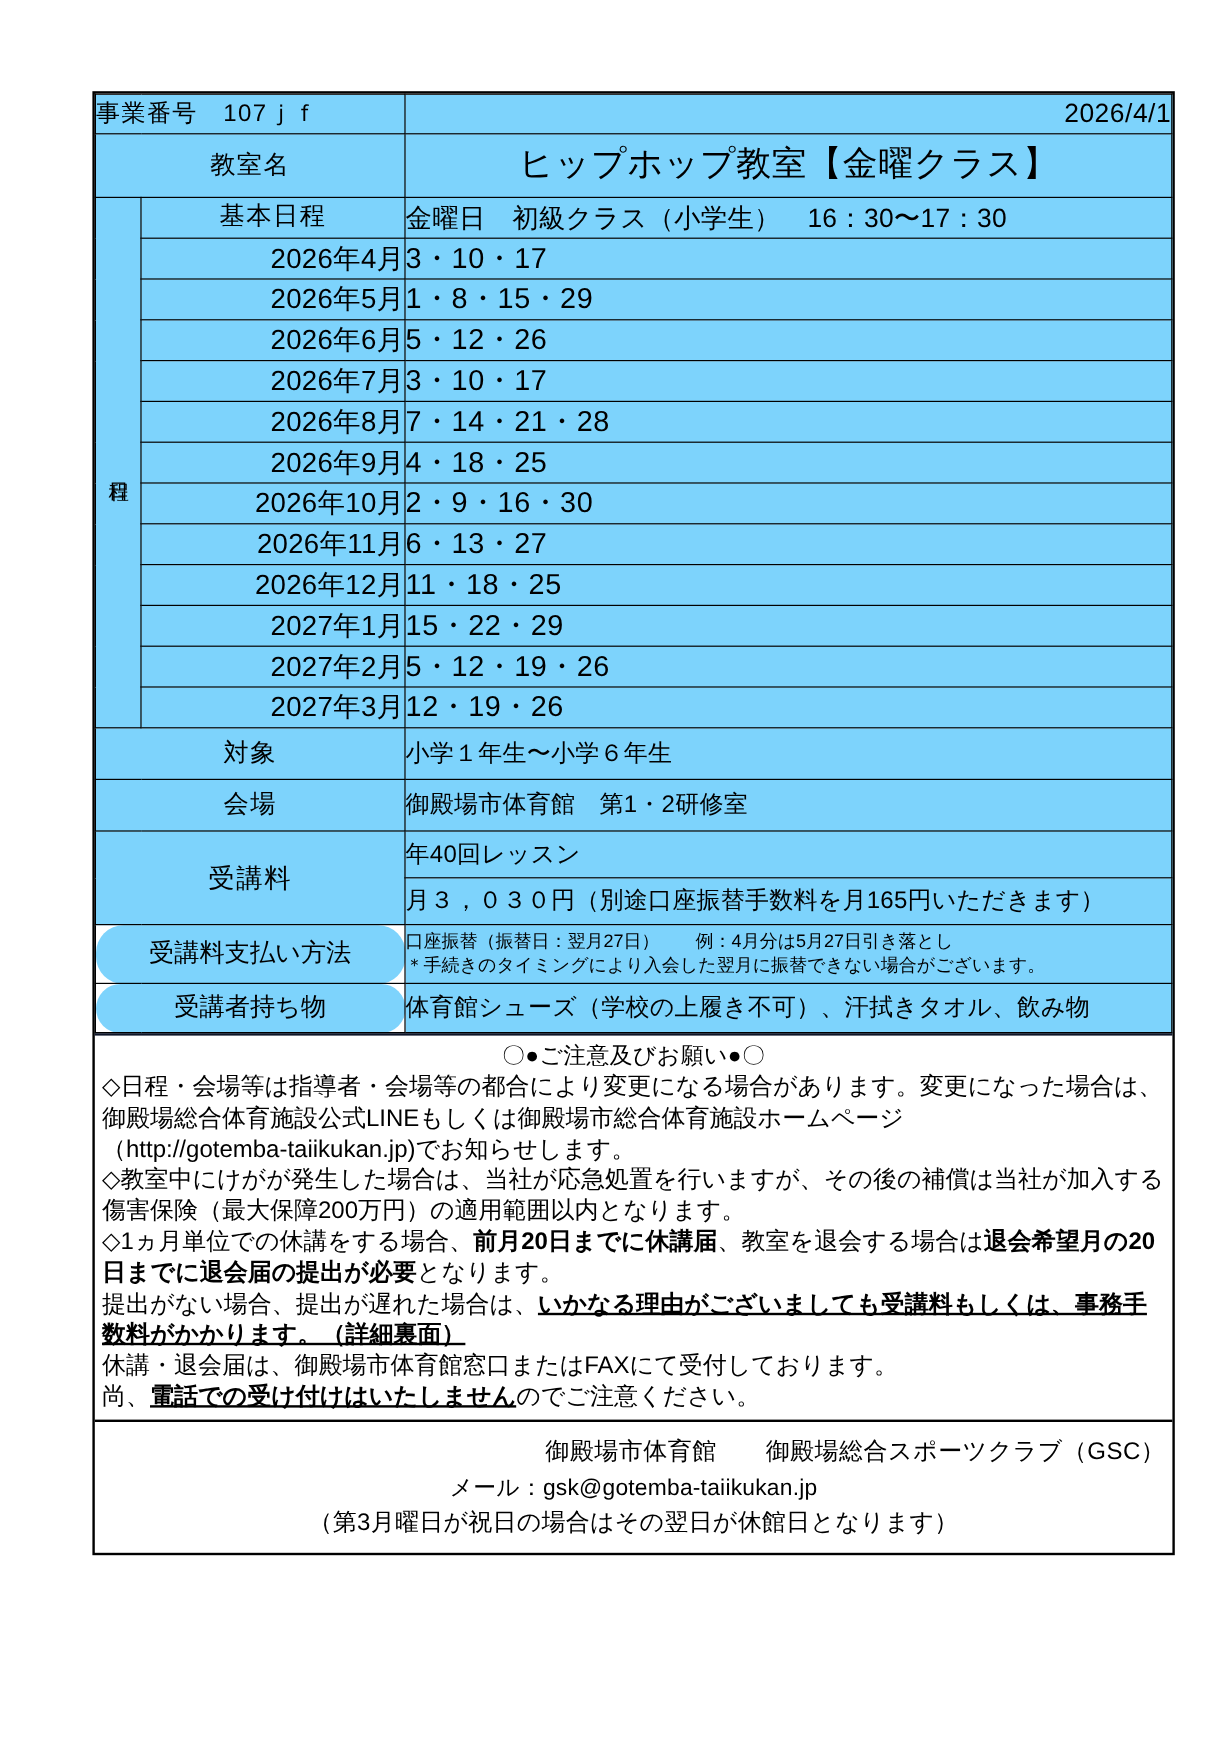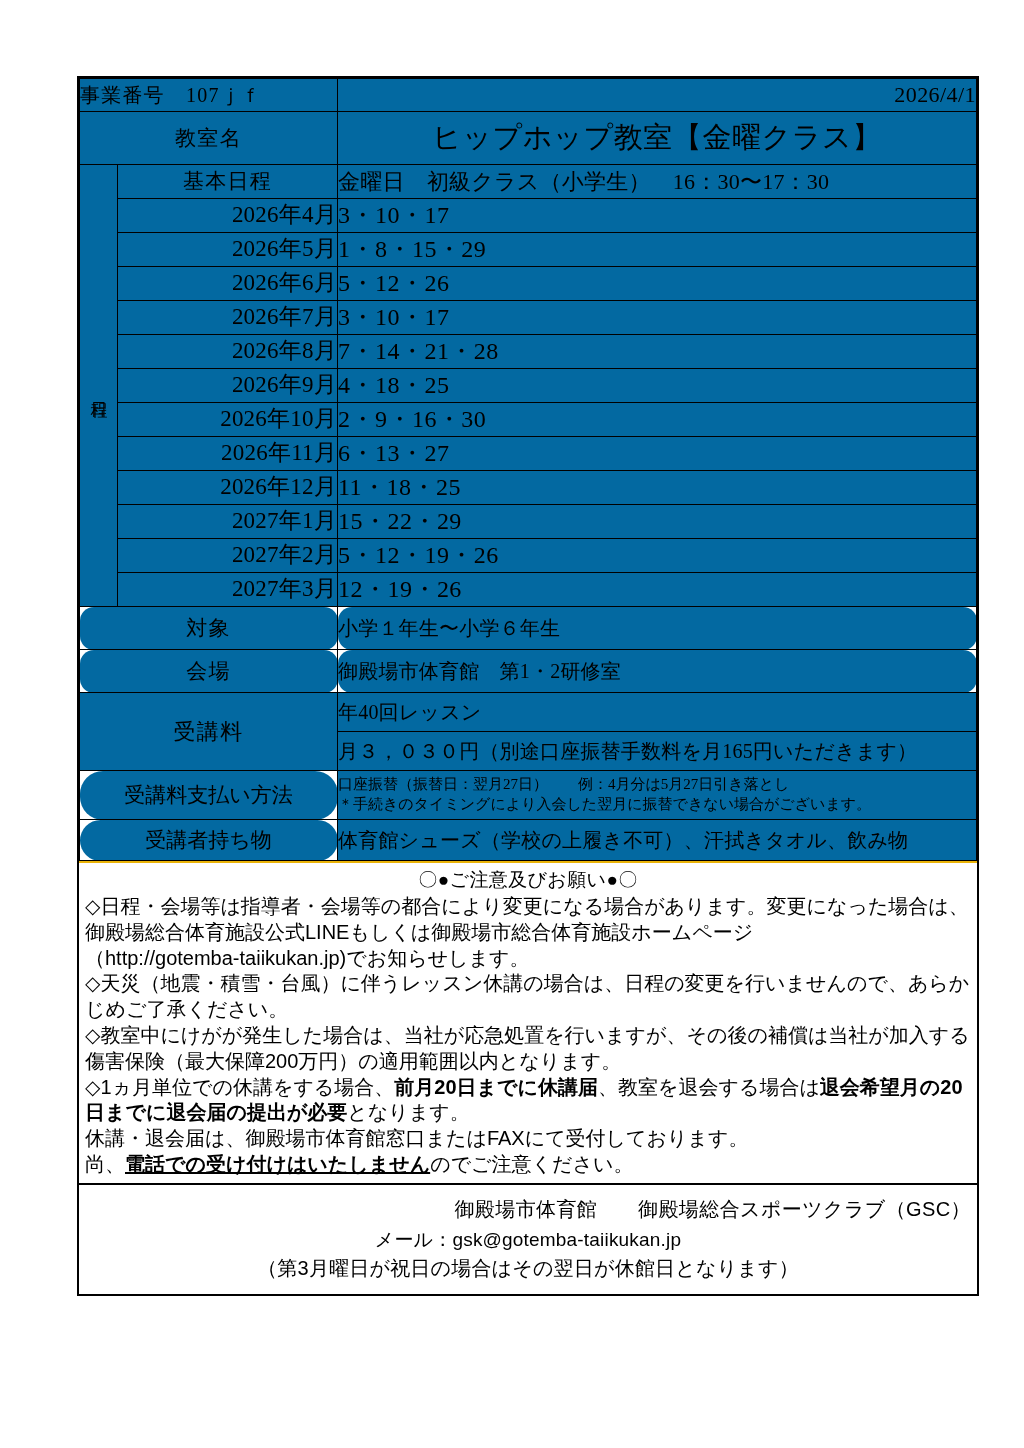--- a/index.html
+++ b/index.html
@@ -35,22 +35,21 @@
 
   table.main {
     width: 100%;
     border-collapse: collapse;
     table-layout: fixed;
   }
   table.main td {
     border: 1px solid #000;
     padding: 0;
     vertical-align: middle;
-    background: #0369a1;
-    font-family: Liberation Serif, serif;
+    background: #7dd3fc;
   }
 
   
   .col-v   { width: 38px; }
   .col-lbl { width: 220px; }
   .col-val { width: auto; }
 
   .cell {
     padding: 2px 6px;
     line-height: 1.15;
@@ -114,21 +113,21 @@
   }
   .vert-label .vtext {
     display: inline-block;
     writing-mode: vertical-rl;
     text-orientation: upright;
     letter-spacing: 0.05em;
     white-space: nowrap;
   }
 
   
-  .row-info td { height: 42px; border-radius: 14px; }
+  .row-info td { height: 42px; }
   .row-fee1 td { height: 38px; }
   .row-fee2 td { height: 38px; }
   .row-pay td  { height: 48px; }
   .row-bring td{ height: 40px; }
 
   .info-value {
     font-size: 20px;
     padding-left: 9px;
     letter-spacing: 0.01em;
   }
@@ -137,21 +136,21 @@
 
   .pay-value {
     font-size: 15px;
     padding-left: 8px;
     line-height: 1.32;
     letter-spacing: 0.0em;
   }
 
   
   .notes {
-    border-top: 2px solid #eab308;
+    border-top: 2px solid #0f172a;
     border-bottom: 2px solid #000;
     padding: 4px 6px 5px 6px;
   }
   .notes-head {
     text-align: center;
     font-size: 19px;
     letter-spacing: 0.02em;
     margin-bottom: 1px;
   }
   .notes-body {
@@ -290,23 +289,23 @@
         </tr>
 
       </tbody>
     </table>
 
     <div class="notes">
       <div class="notes-head">〇●ご注意及びお願い●〇</div>
       <div class="notes-body">
         <p>◇日程・会場等は指導者・会場等の都合により変更になる場合があります。変更になった場合は、御殿場総合体育施設公式LINEもしくは御殿場市総合体育施設ホームページ</p>
         <p>（http://gotemba-taiikukan.jp)でお知らせします。</p>
-        <p>◇天災（地震・積雪・台風）に伴うレッスン休講の場合は、日程の変更を行いませんので、あらかじめご了承ください。</p>
         <p>◇教室中にけがが発生した場合は、当社が応急処置を行いますが、その後の補償は当社が加入する傷害保険（最大保障200万円）の適用範囲以内となります。</p>
         <p><span>◇1ヵ月単位での休講をする場合、</span><span class="b">前月20日までに休講届</span><span>、教室を退会する場合は</span><span class="b">退会希望月の20日までに退会届の提出が必要</span><span>となります。</span></p>
+        <p><span>提出がない場合、提出が遅れた場合は、</span><span class="bu">いかなる理由がございましても受講料もしくは、事務手数料がかかります。（詳細裏面）</span></p>
         <p>休講・退会届は、御殿場市体育館窓口またはFAXにて受付しております。</p>
         <p><span>尚、</span><span class="bu">電話での受け付けはいたしません</span><span>のでご注意ください。</span></p>
       </div>
     </div>
 
     <div class="contact">
       <p class="c-org">御殿場市体育館　　御殿場総合スポーツクラブ（GSC）</p>
       <p class="c-mail">メール：gsk@gotemba-taiikukan.jp</p>
       <p class="c-note">（第3月曜日が祝日の場合はその翌日が休館日となります）</p>
     </div>

